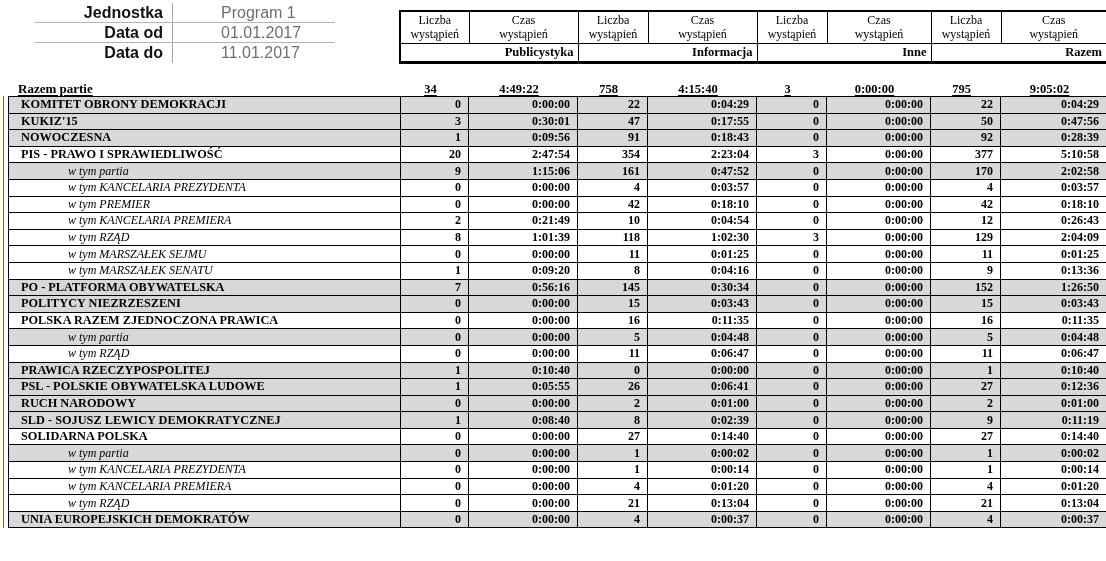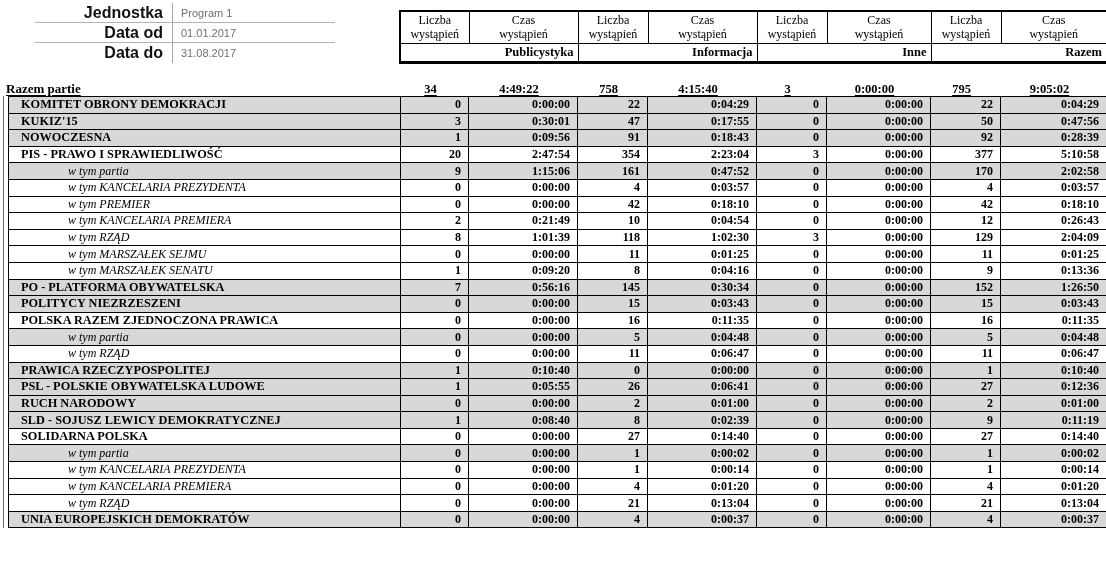--- a/index.html
+++ b/index.html
@@ -7,36 +7,36 @@
   body { position:relative; font-family:"Liberation Serif","DejaVu Serif",serif; color:#000; }
 
   
   .topform { position:absolute; left:35px; top:3px; width:300px;
              font-family:"Liberation Sans","DejaVu Sans",sans-serif; }
   .frow { display:flex; height:20px; align-items:center; }
   .frow.lined { border-bottom:1px solid #b3b3b3; }
   .flabel { width:138px; text-align:right; font-weight:bold; font-size:16px;
             color:#111; padding-right:9px; border-right:1px solid #a8a8a8;
             height:100%; display:flex; align-items:center; justify-content:flex-end; }
-  .fval { padding-left:8px; font-size:11px; color:#6f6f6f; }
+  .fval { padding-left:8px; font-size:16px; color:#6f6f6f;margin-left:40px; }
 
   
   .colhead { position:absolute; left:399px; top:10px; border-collapse:collapse;
              table-layout:fixed; width:707px; border:2px solid #000; border-bottom:3px solid #000; }
   .colhead td { border:1px solid #000; }
   .colhead .grp { font-weight:bold; font-size:12.5px; text-align:right;
                   padding:1px 4px 1px 0; height:17px; }
   .colhead .sub { text-align:center; font-size:12px; height:30px; line-height:1.2;
                   vertical-align:middle; padding:1px 0; }
 
   
   .totals { position:absolute; left:0; top:81px; width:1106px; display:grid;
             grid-template-columns:400px 68px 109px 70px 109px 70px 104px 70px 106px;
             align-items:end; }
-  .totals .tlabel { font-weight:bold; font-size:13px; padding-left:6px;
+  .totals .tlabel { font-weight:bold; font-size:13px; padding-left:18px;
                     text-decoration:underline; text-underline-offset:2px; }
   .totals .tval { font-weight:bold; font-size:12.5px; text-align:center; padding-right:7px;
                   text-decoration:underline; text-underline-offset:2px; }
 
   
   .mainwrap { position:absolute; left:3px; top:96px; border-left:1px solid #a16207; padding-left:4px; }
   table.main { border-collapse:collapse; table-layout:fixed; width:1098px; }
   table.main td { border:1px solid #000; height:16.6px; font-size:12px;
                   vertical-align:middle; overflow:hidden; white-space:nowrap; }
   table.main tr.shaded td { background:#d8d8d8; }
@@ -51,21 +51,21 @@
   <div class="frow lined">
     <span class="flabel">Jednostka</span>
     <span class="fval">Program 1</span>
   </div>
   <div class="frow lined">
     <span class="flabel">Data od</span>
     <span class="fval">01.01.2017</span>
   </div>
   <div class="frow">
     <span class="flabel">Data do</span>
-    <span class="fval">31.08.2017</span>
+    <span class="fval">11.01.2017</span>
   </div>
 </div>
 
 <table class="colhead">
   <colgroup>
     <col style="width:69px">
       <col style="width:109px">
       <col style="width:70px">
       <col style="width:109px">
     <col style="width:70px">

